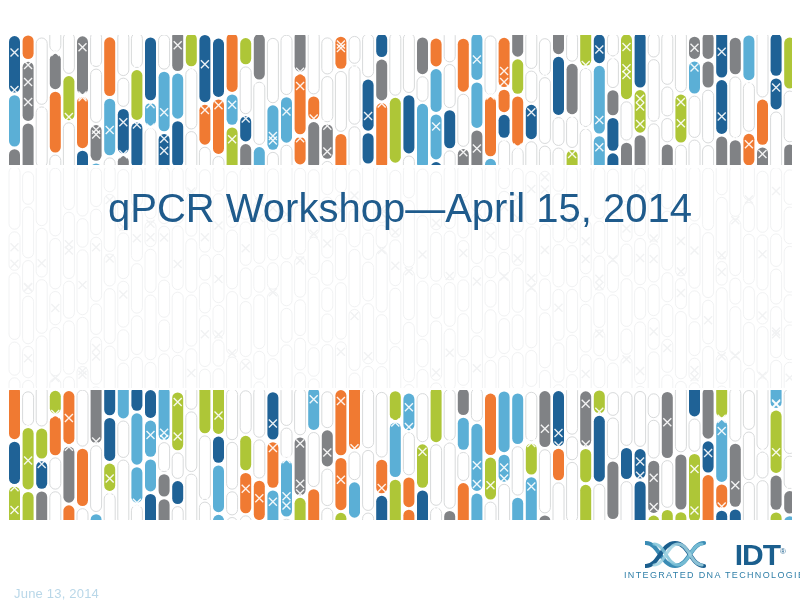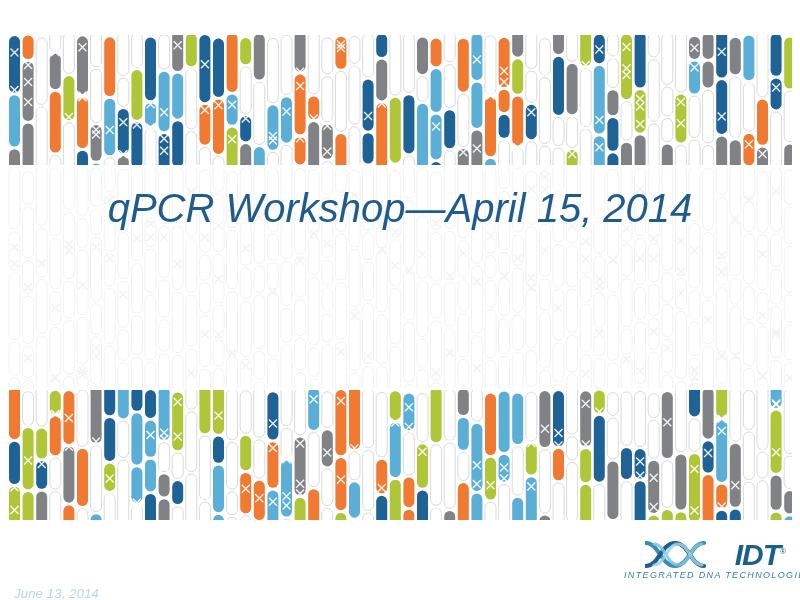--- a/index.html
+++ b/index.html
@@ -11,21 +11,20 @@
   body {
     font-family: "Liberation Sans", sans-serif;
   }
 
   #slide {
     position: relative;
     width: 800px;
     height: 600px;
     background: #ffffff;
     overflow: hidden;
-    font-style: italic;
   }
 
   
   .band {
     position: absolute;
     left: 8px;
     width: 784px;
     overflow: hidden;
     display: block;
   }

